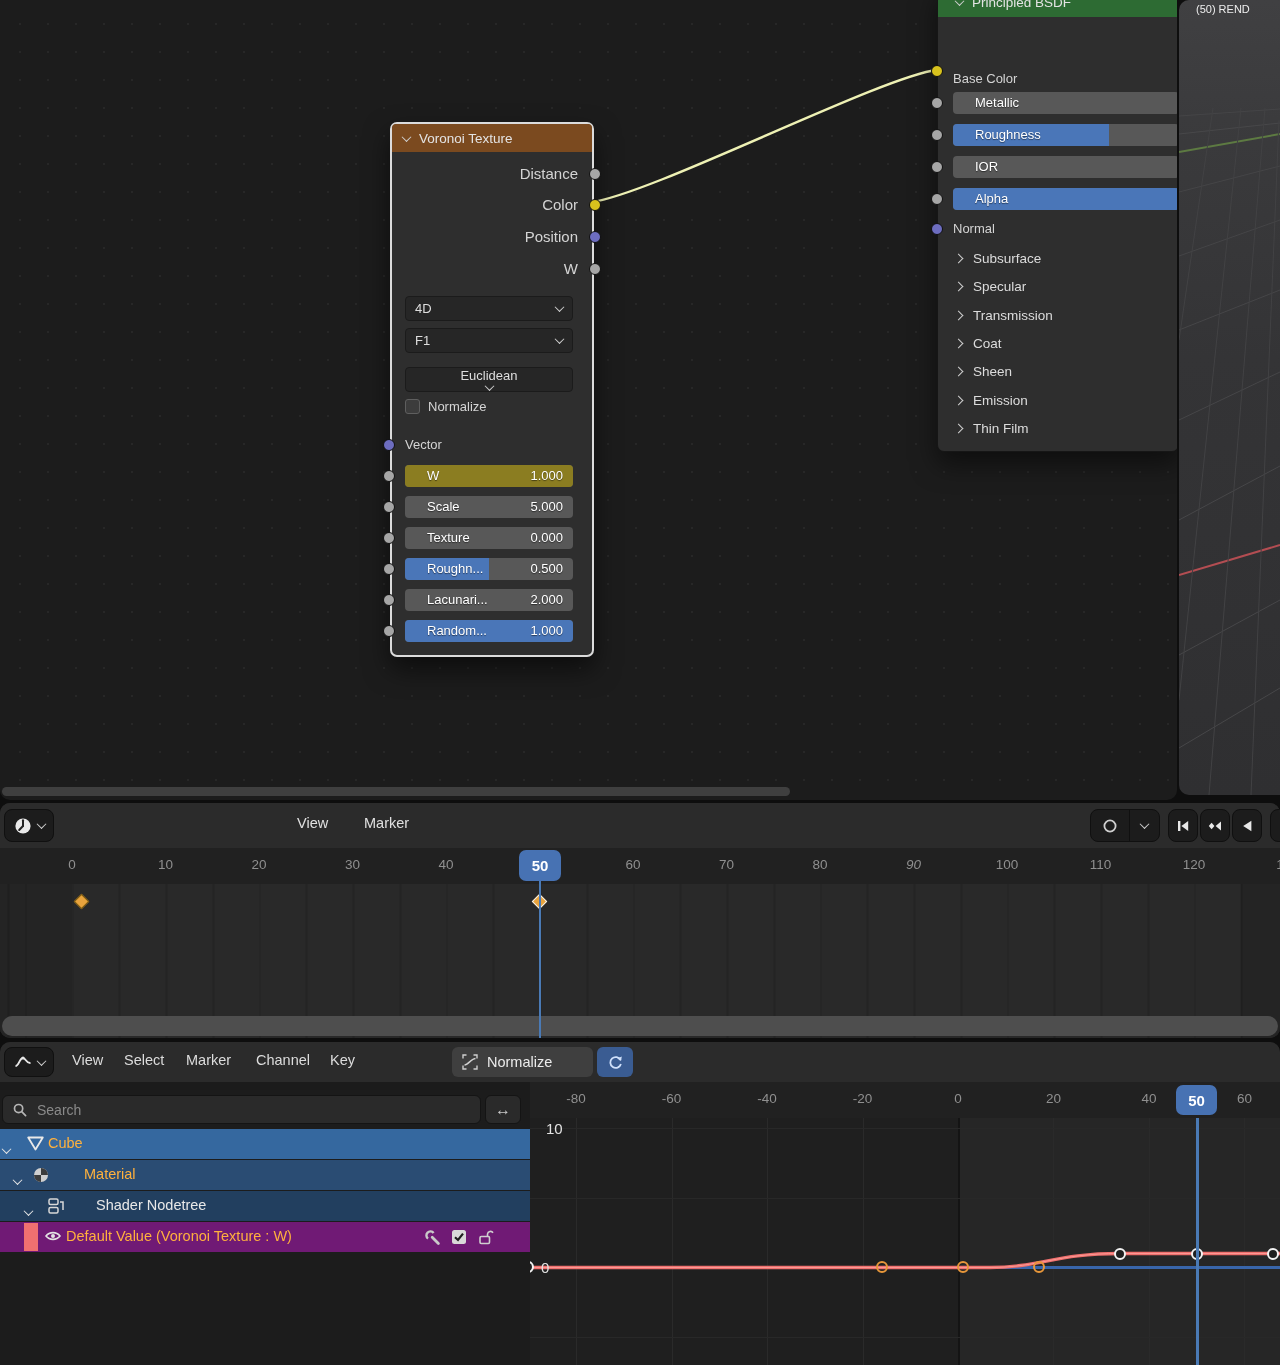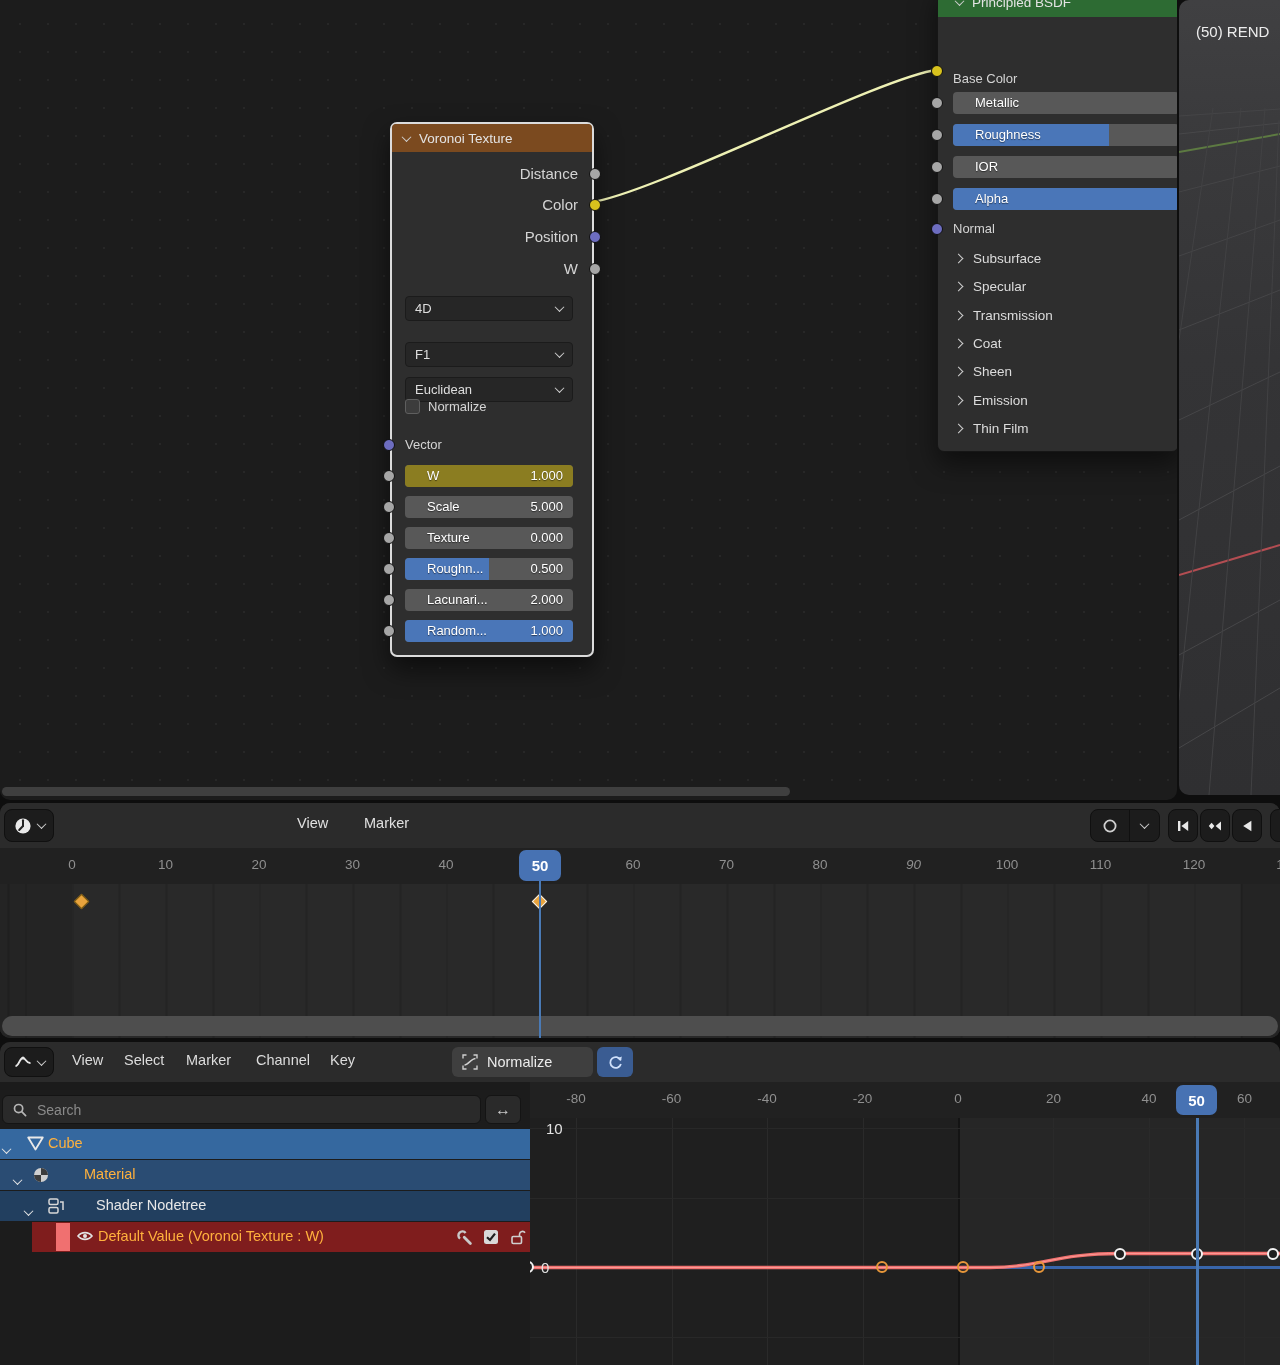--- a/index.html
+++ b/index.html
@@ -33,21 +33,21 @@
   .chev-d{transform:rotate(45deg) translate(-1px,-1px);}
   .chev-r{transform:rotate(-45deg);}
   .nsection{position:absolute;left:17px;display:flex;align-items:center;gap:11px;color:#dcdcdc;font-size:13.5px;height:16px;}
   .ncheck{position:absolute;left:13px;width:15px;height:15px;background:#3c3c3c;border:1px solid #5f5f5f;border-radius:3px;box-sizing:border-box;}
   .nlabel{position:absolute;color:#d4d4d4;}
   .h-scrollbar{position:absolute;background:#3f3f3f;border-radius:5px;}
 
   
   .viewport3d{left:1179px;top:0;width:101px;height:795px;border-radius:10px 0 0 10px;
     background:linear-gradient(#404042,#3a3a3c 18%,#343436 45%,#2f2f31);}
-  .vp-text{position:absolute;left:17px;top:3px;font-size:15px;color:#ededed;white-space:nowrap;margin-top:20px;}
+  .vp-text{position:absolute;left:17px;top:3px;font-size:11px;color:#ededed;white-space:nowrap;}
 
   
   .timeline{left:0;top:803px;width:1280px;height:235px;border-radius:10px;background:#292929;}
   .tl-header{position:absolute;left:0;top:0;width:100%;height:45px;background:#2b2b2b;}
   .hdr-btn{position:absolute;top:6px;height:33px;background:#1c1c1c;border:1px solid #101010;border-radius:8px;
            box-sizing:border-box;display:flex;align-items:center;color:#e2e2e2;font-size:14.5px;}
   .menu-label{position:absolute;top:12px;font-size:14.5px;color:#e0e0e0;}
   .tl-ruler{position:absolute;left:0;top:45px;width:100%;height:36px;background:#212121;}
   .ruler-num{position:absolute;top:9px;transform:translateX(-50%);color:#8f8f8f;font-size:13.5px;}
   .frame-badge{position:absolute;width:42px;height:31px;background:#4772b3;border-radius:7px;color:#fff;
@@ -69,21 +69,21 @@
   .ge-menu{position:absolute;top:10px;font-size:14.5px;color:#dcdcdc;}
   .norm-btn{position:absolute;left:452px;top:5px;width:141px;height:30px;background:#3f3f3f;border-radius:6px;
             display:flex;align-items:center;gap:8px;padding-left:9px;box-sizing:border-box;color:#ececec;font-size:14.5px;}
   .refresh-btn{position:absolute;left:597px;top:5px;width:36px;height:30px;background:#3a5c92;border-radius:6px;
             display:flex;align-items:center;justify-content:center;}
   .search-box{position:absolute;left:2px;top:5px;width:479px;height:29px;background:#2a2a2a;border:1px solid #141414;
             border-radius:6px;box-sizing:border-box;display:flex;align-items:center;gap:9px;padding-left:9px;color:#8a8a8a;font-size:14px;}
   .filter-btn{position:absolute;left:485px;top:5px;width:36px;height:29px;background:#2a2a2a;border:1px solid #141414;
             border-radius:6px;box-sizing:border-box;display:flex;align-items:center;justify-content:center;color:#c9c9c9;font-size:16px;}
   .ch-row{position:absolute;left:0;width:530px;height:30px;display:block;}
-  .row-active{background:#35689f;} .row-mid{background:#2a4c73;} .row-dark{background:#223f5f;} .row-plain{background:#7f1d1d;margin-left:32px;}
+  .row-active{background:#35689f;} .row-mid{background:#2a4c73;} .row-dark{background:#223f5f;} .row-plain{background:#701a75;}
   .ch-label{position:absolute;top:6px;font-size:14.5px;}
   .txt-orange{color:#ffb13d;} .txt-white{color:#e8e8e8;}
   .ch-chev{position:absolute;top:11px;}
   .ch-icon{position:absolute;top:6px;}
   .ch-swatch{position:absolute;top:1px;width:14px;height:28px;}
   .grid-v{position:absolute;top:0;bottom:0;width:1px;background:#2a2a2a;}
   .grid-h{position:absolute;left:0;right:0;height:1px;background:#282828;}
   .range-lite{position:absolute;top:0;bottom:0;background:rgba(255,255,255,.035);}
   .cursor-h{position:absolute;left:0;right:0;height:2.5px;background:#3865aa;}
   .kf-ring{position:absolute;width:12px;height:12px;border-radius:50%;box-sizing:border-box;transform:translate(-6px,-6px);}
@@ -116,25 +116,25 @@
           <div class="vout" style="top: 106px;">Position</div>
           <div class="socket s-purple" style="right: -9px; left: auto; top: 107px;"></div>
           <div class="vout" style="top: 138px;">W</div>
           <div class="socket s-gray" style="right: -9px; left: auto; top: 139px;"></div>
         </div>
       <div id="vor-dropdowns">
           <div class="ndrop" style="top: 172px;">
             <div class="grow">4D</div>
             <div class="chev chev-d"></div>
           </div>
-          <div class="ndrop" style="top: 218px; gap: 19px;">
+          <div class="ndrop" style="top: 204px; gap: 19px;">
             <div class="grow">F1</div>
             <div class="chev chev-d"></div>
           </div>
-          <div class="ndrop" style="top: 253px;">
+          <div class="ndrop" style="top: 243px; flex-direction: column;">
             <div class="grow">Euclidean</div>
             <div class="chev chev-d"></div>
           </div>
         </div>
       <div class="ncheck" style="top:275px;"></div>
       <div class="nlabel" style="left:36px;top:275px;">Normalize</div>
       <div class="nlabel" style="left:13px;top:313px;">Vector</div>
       <div class="socket s-purple" style="left:-9px;top:315px;"></div>
       <div id="vor-sliders">
           <div class="socket s-gray" style="left: -9px; top: 345.5px;"></div>

